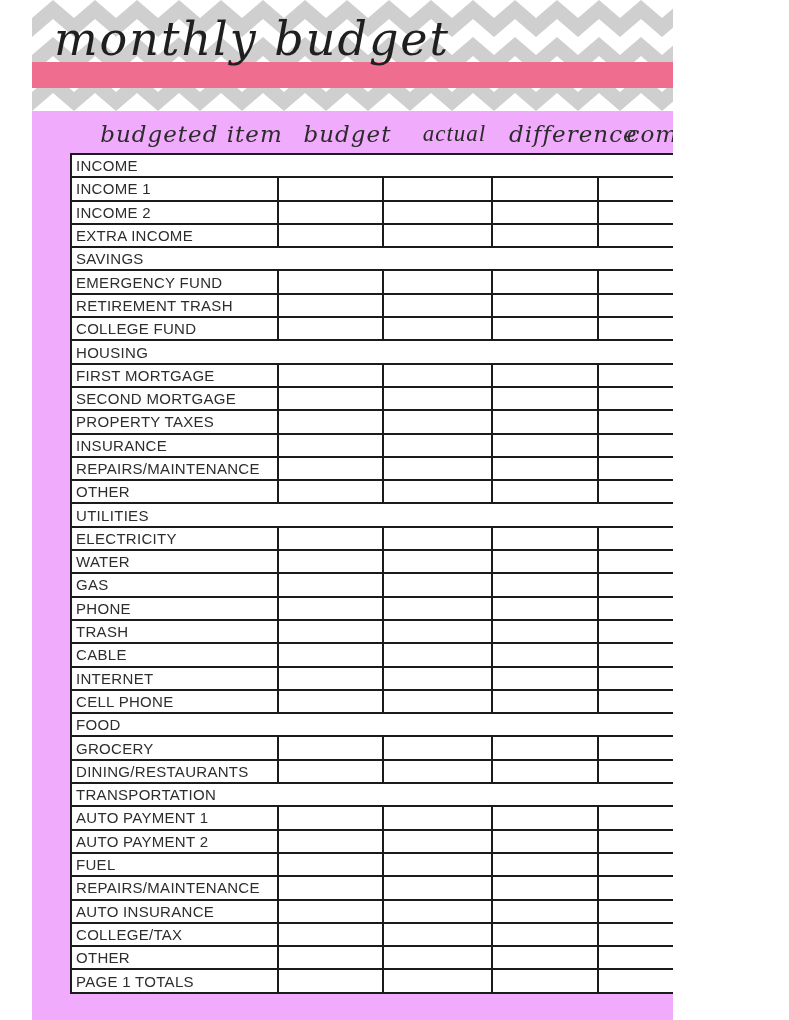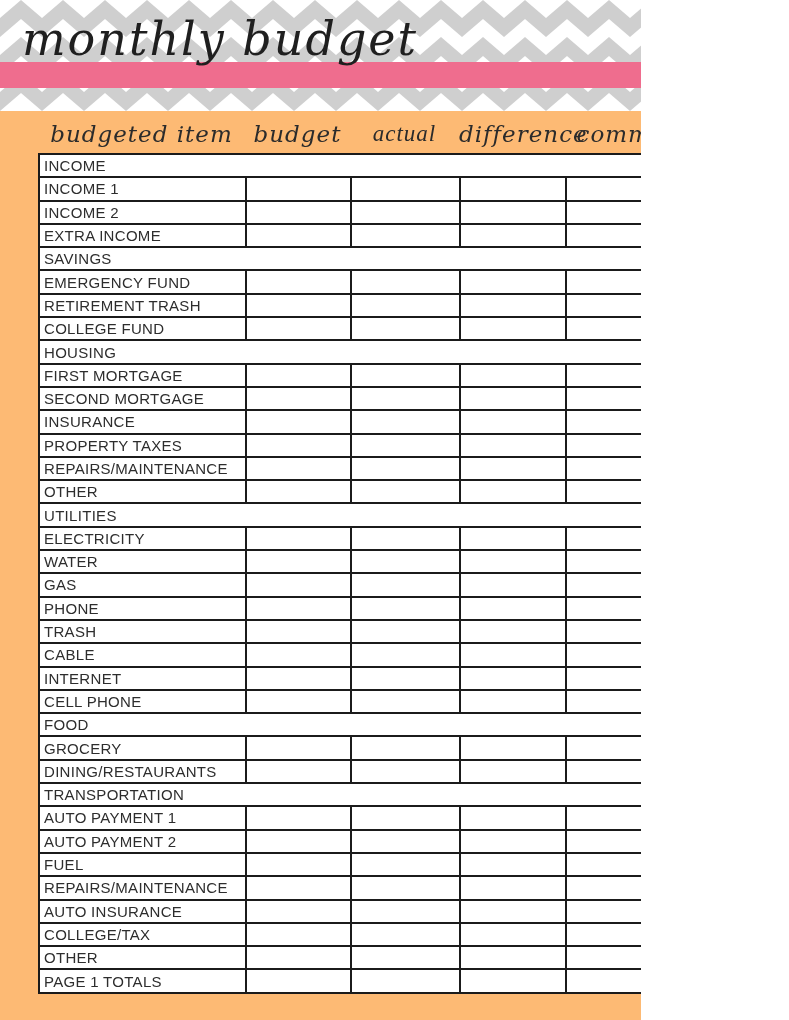--- a/index.html
+++ b/index.html
@@ -1,22 +1,23 @@
 <!DOCTYPE html>
 <html><head>
 <meta charset="utf-8">
 <style>
   html, body { margin: 0; padding: 0; background: #ffffff; }
   .page {
     position: relative;
     width: 641px;
     height: 1020px;
-    background: #fdba74;
+    background: #f0abfc;
     overflow: hidden;
     font-family: "Liberation Sans", sans-serif;
+    margin-left: 32px;
   }
 
   
   .chevron-band {
     position: absolute;
     top: 0; left: 0;
     width: 789px; height: 111px;
   }
   .chevron-band svg { display: block; }
 
@@ -39,21 +40,21 @@
     font-weight: 400;
     letter-spacing: 2px;
     color: #1f1f1f;
     white-space: nowrap;
     z-index: 2;
   }
 
   
   .col-headers {
     position: absolute;
-    top: 116px; left: 38px;
+    top: 116px; left: 56px;
     width: 678px; height: 36px;
     display: flex;
     align-items: center;
   }
   .col-headers .col-label {
     display: block;
     text-align: center;
     font-size: 23px;
     color: #2b2b2b;
     letter-spacing: 1px;
@@ -191,28 +192,28 @@
           <td class="entry-cell"></td>
         </tr>
         <tr>
           <td>SECOND MORTGAGE</td>
           <td class="entry-cell"></td>
           <td class="entry-cell"></td>
           <td class="entry-cell"></td>
           <td class="entry-cell"></td>
         </tr>
         <tr>
+          <td>PROPERTY TAXES</td>
+          <td class="entry-cell"></td>
+          <td class="entry-cell"></td>
+          <td class="entry-cell"></td>
+          <td class="entry-cell"></td>
+        </tr>
+        <tr>
           <td>INSURANCE</td>
-          <td class="entry-cell"></td>
-          <td class="entry-cell"></td>
-          <td class="entry-cell"></td>
-          <td class="entry-cell"></td>
-        </tr>
-        <tr>
-          <td>PROPERTY TAXES</td>
           <td class="entry-cell"></td>
           <td class="entry-cell"></td>
           <td class="entry-cell"></td>
           <td class="entry-cell"></td>
         </tr>
         <tr>
           <td>REPAIRS/MAINTENANCE</td>
           <td class="entry-cell"></td>
           <td class="entry-cell"></td>
           <td class="entry-cell"></td>

